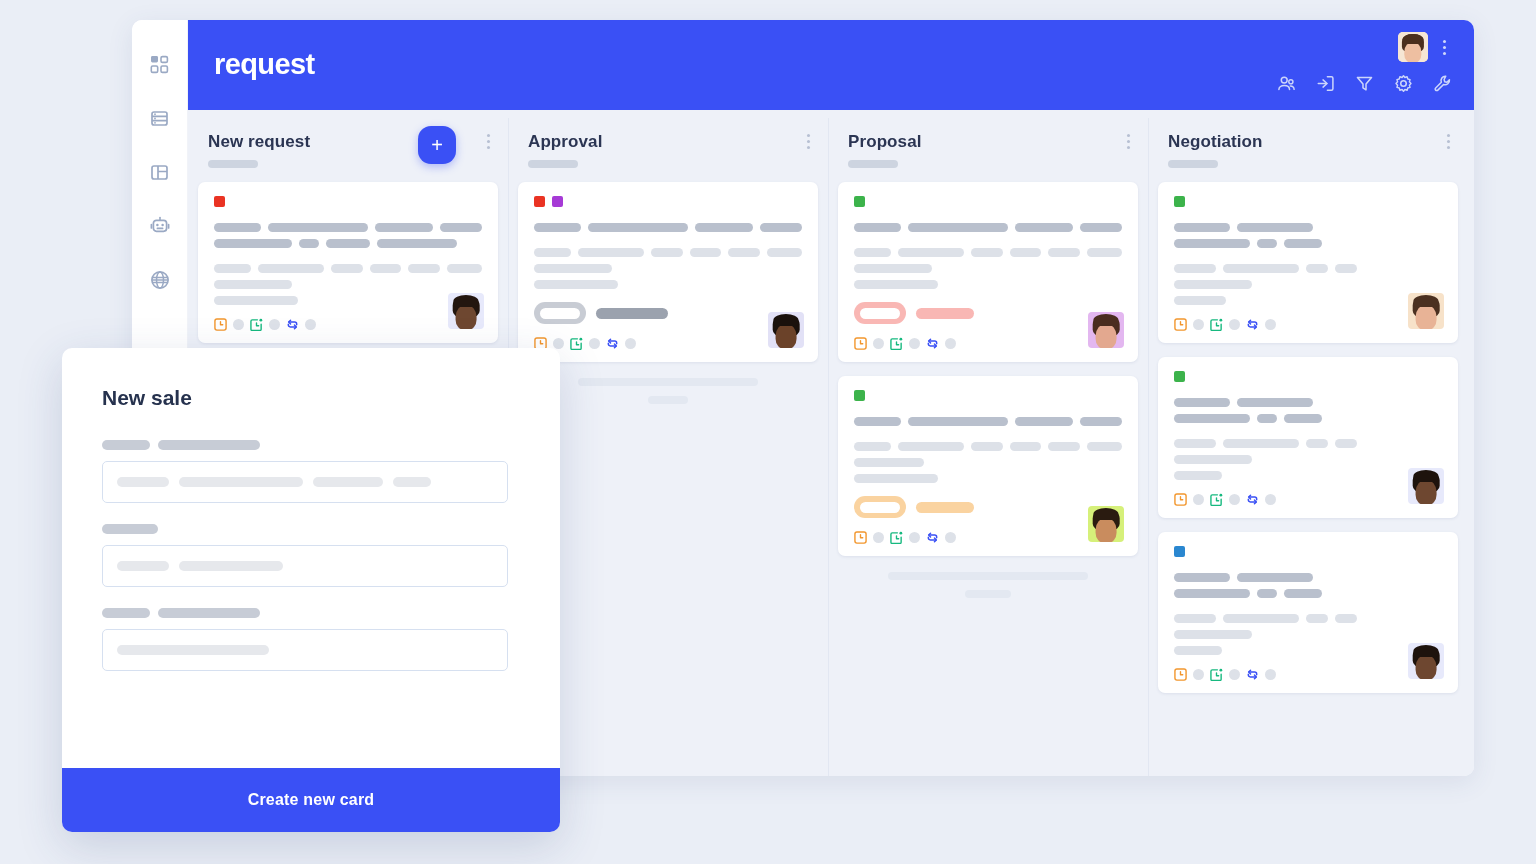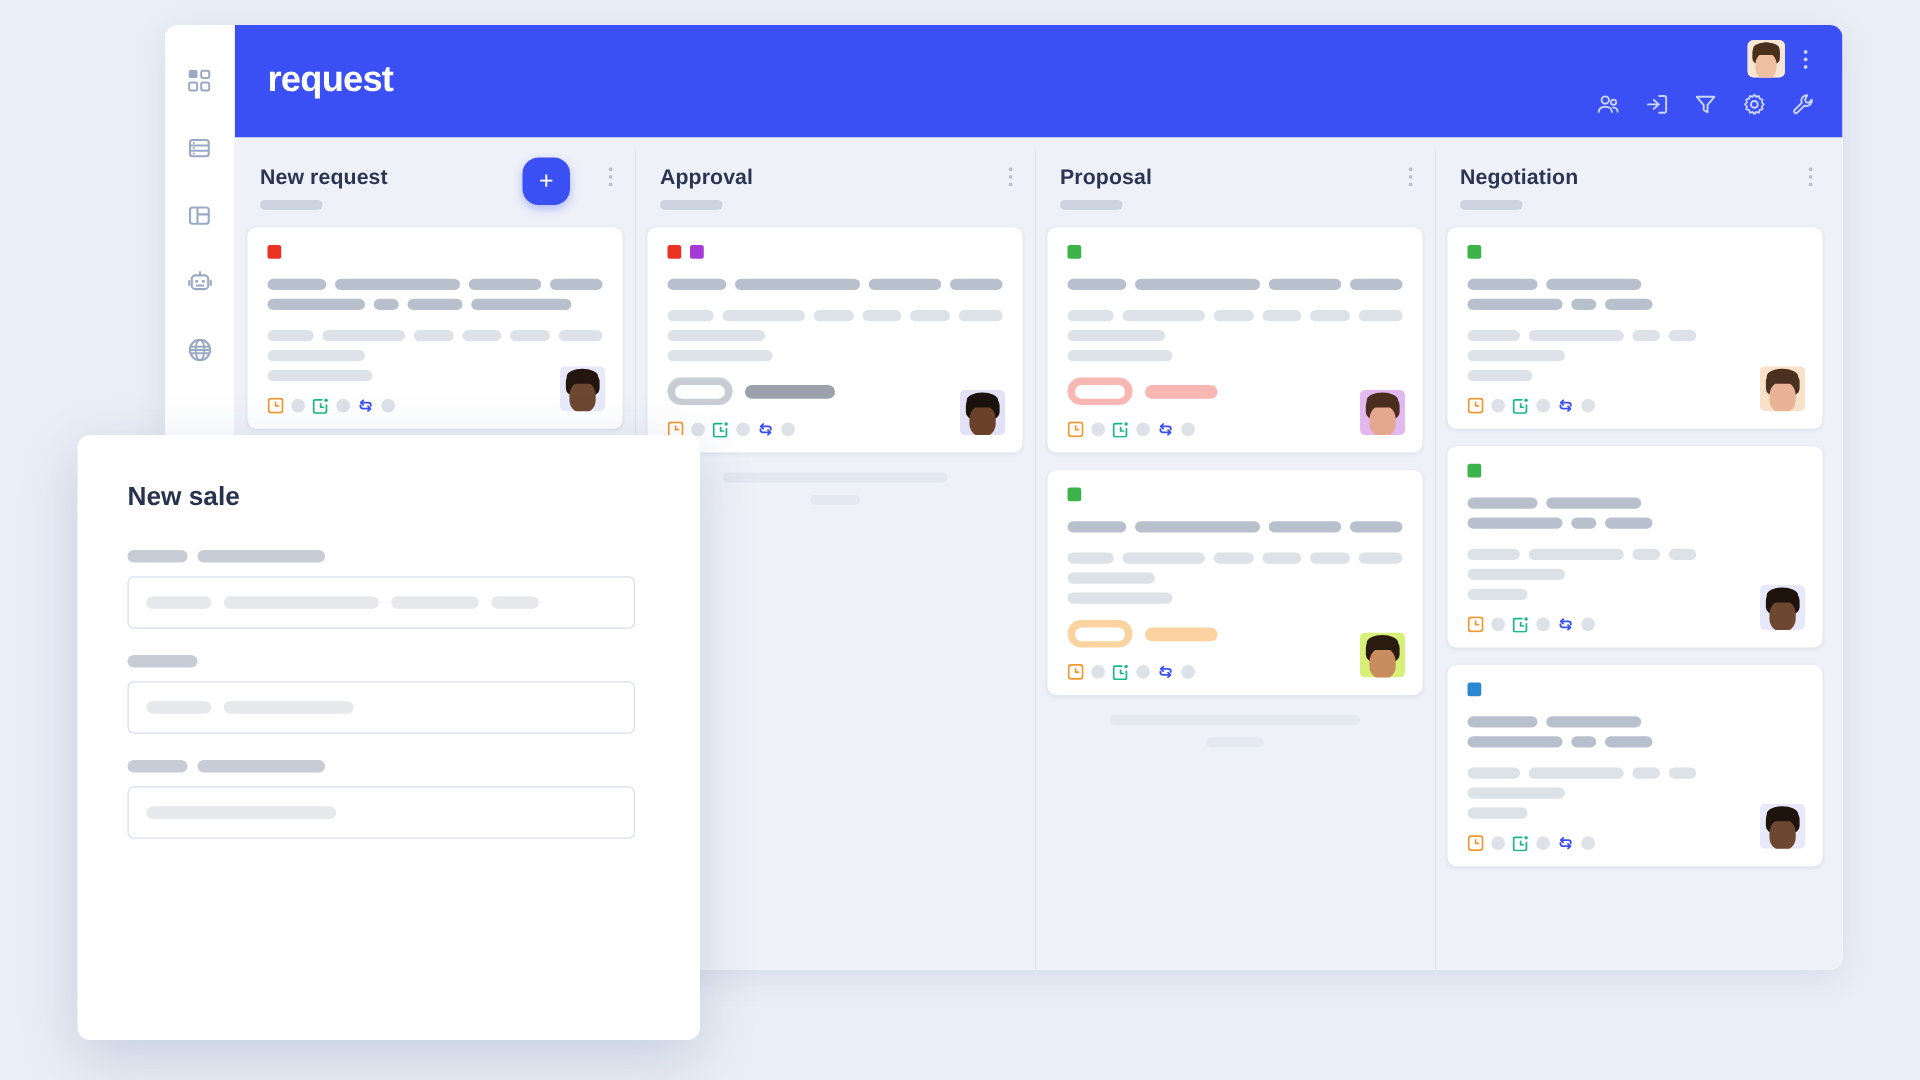--- a/index.html
+++ b/index.html
@@ -848,15 +848,16 @@
           <div class="field">
             <div class="field-label">
               <b style="width: 78px;"></b>
             </div>
             <div class="field-input">
               <b style="width: 56px;"></b>
             </div>
           </div>
         </div>
     </div>
+    <button class="modal-cta">Create new card</button>
   </div>
 
 </div>
 
 </body></html>

